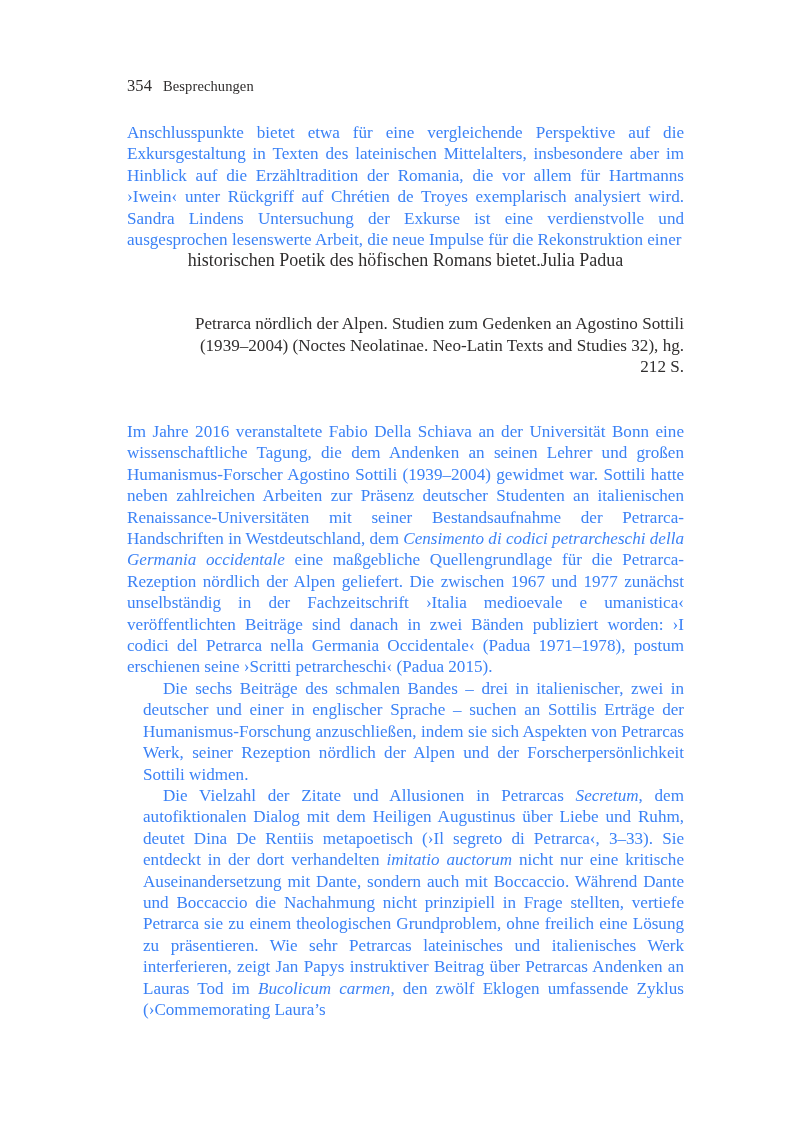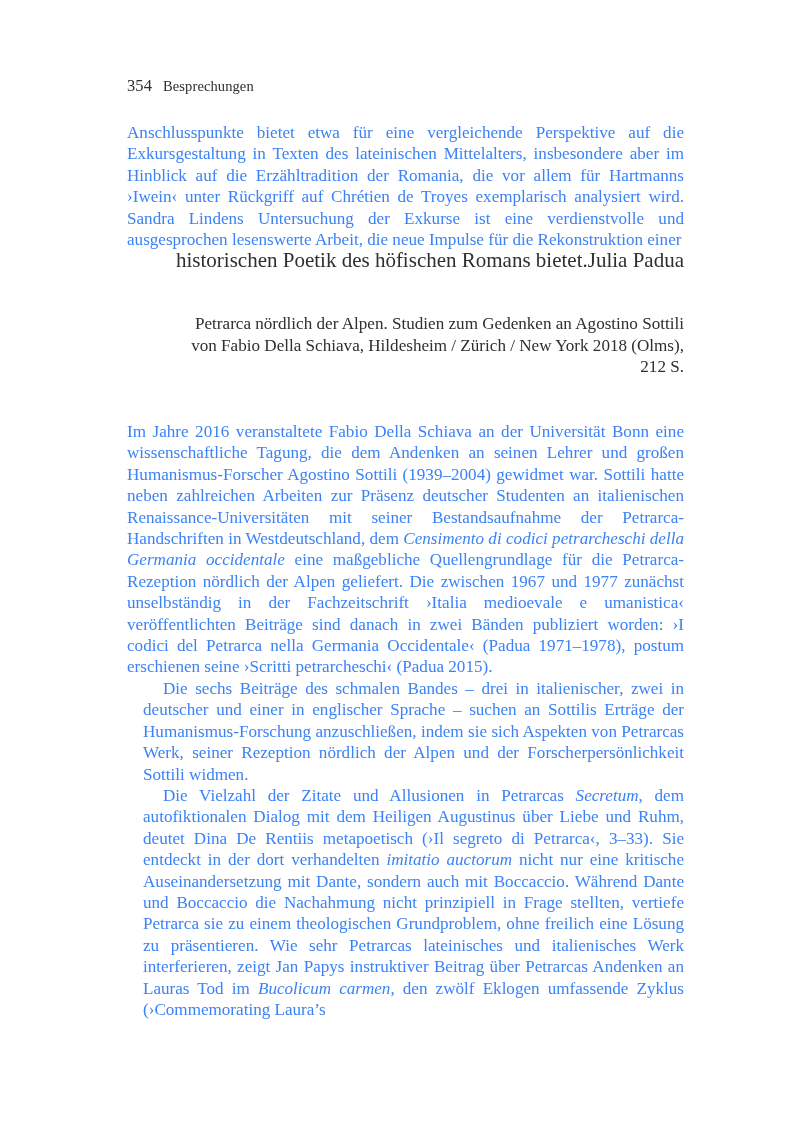--- a/index.html
+++ b/index.html
@@ -53,23 +53,23 @@
 
   
   .block-opening {
     position: absolute;
     left: 127px;
     top: 122px;
     width: 557px;
   }
   .closing-line {
     display: flex;
-    justify-content: flex-end;
+    justify-content: center;
     align-items: baseline;
-    font-size: 21px;
+    font-size: 18px;
     line-height: 21.4px;
   }
 
   
   .biblio {
     position: absolute;
     left: 167px;
     top: 313px;
     width: 517px;
     font-size: 17.1px;
@@ -105,21 +105,21 @@
   <div class="block-opening">
     <p class="para">Anschlusspunkte bietet etwa für eine vergleichende Perspektive auf die Exkursgestaltung in Texten des lateinischen Mittelalters, insbesondere aber im Hinblick auf die Erzähltradition der Romania, die vor allem für Hartmanns ›Iwein‹ unter Rückgriff auf Chrétien de Troyes exemplarisch analysiert wird. Sandra Lindens Untersuchung der Exkurse ist eine verdienstvolle und ausgesprochen lesenswerte Arbeit, die neue Impulse für die Rekonstruktion einer</p>
     <div class="closing-line">
       <span>historischen Poetik des höfischen Romans bietet.</span>
       <span>Julia Padua</span>
     </div>
   </div>
 
   <div class="biblio">
     <div>Petrarca nördlich der Alpen. Studien zum Gedenken an Agostino Sottili</div>
-    <div>von Fabio Della Schiava, Hildesheim / Zürich / New York 2018 (Olms),</div>
+    <div>(1939–2004) (Noctes Neolatinae. Neo-Latin Texts and Studies 32), hg.</div>
     <div>212 S.</div>
   </div>
 
   <div class="body-copy">
 
     <p class="para"><span>Im Jahre 2016 veranstaltete Fabio Della Schiava an der Universität Bonn eine wissenschaftliche Tagung, die dem Andenken an seinen Lehrer und großen Humanismus-Forscher Agostino Sottili (1939–2004) gewidmet war. Sottili hatte neben zahlreichen Arbeiten zur Präsenz deutscher Studenten an italienischen Renaissance-Universitäten mit seiner Bestandsaufnahme der Petrarca-Handschriften in Westdeutschland, dem </span><em>Censimento di codici petrarcheschi della Germania occidentale</em><span> eine maßgebliche Quellengrundlage für die Petrarca-Rezeption nördlich der Alpen geliefert. Die zwischen 1967 und 1977 zunächst unselbständig in der Fachzeitschrift ›Italia medioevale e umanistica‹ veröffentlichten Beiträge sind danach in zwei Bänden publiziert worden: ›I codici del Petrarca nella Germania Occidentale‹ (Padua 1971–1978), postum erschienen seine ›Scritti petrarcheschi‹ (Padua 2015).</span></p>
 
     <p class="para indent">Die sechs Beiträge des schmalen Bandes – drei in italienischer, zwei in deutscher und einer in englischer Sprache – suchen an Sottilis Erträge der Humanismus-Forschung anzuschließen, indem sie sich Aspekten von Petrarcas Werk, seiner Rezeption nördlich der Alpen und der Forscherpersönlichkeit Sottili widmen.</p>
 
     <p class="para indent"><span>Die Vielzahl der Zitate und Allusionen in Petrarcas </span><em>Secretum</em><span>, dem autofiktionalen Dialog mit dem Heiligen Augustinus über Liebe und Ruhm, deutet Dina De Rentiis metapoetisch (›Il segreto di Petrarca‹, 3–33). Sie entdeckt in der dort verhandelten </span><em>imitatio auctorum</em><span> nicht nur eine kritische Auseinandersetzung mit Dante, sondern auch mit Boccaccio. Während Dante und Boccaccio die Nachahmung nicht prinzipiell in Frage stellten, vertiefe Petrarca sie zu einem theologischen Grundproblem, ohne freilich eine Lösung zu präsentieren. Wie sehr Petrarcas lateinisches und italienisches Werk interferieren, zeigt Jan Papys instruktiver Beitrag über Petrarcas Andenken an Lauras Tod im </span><em>Bucolicum carmen</em><span>, den zwölf Eklogen umfassende Zyklus (›Commemorating Laura’s</span></p>

